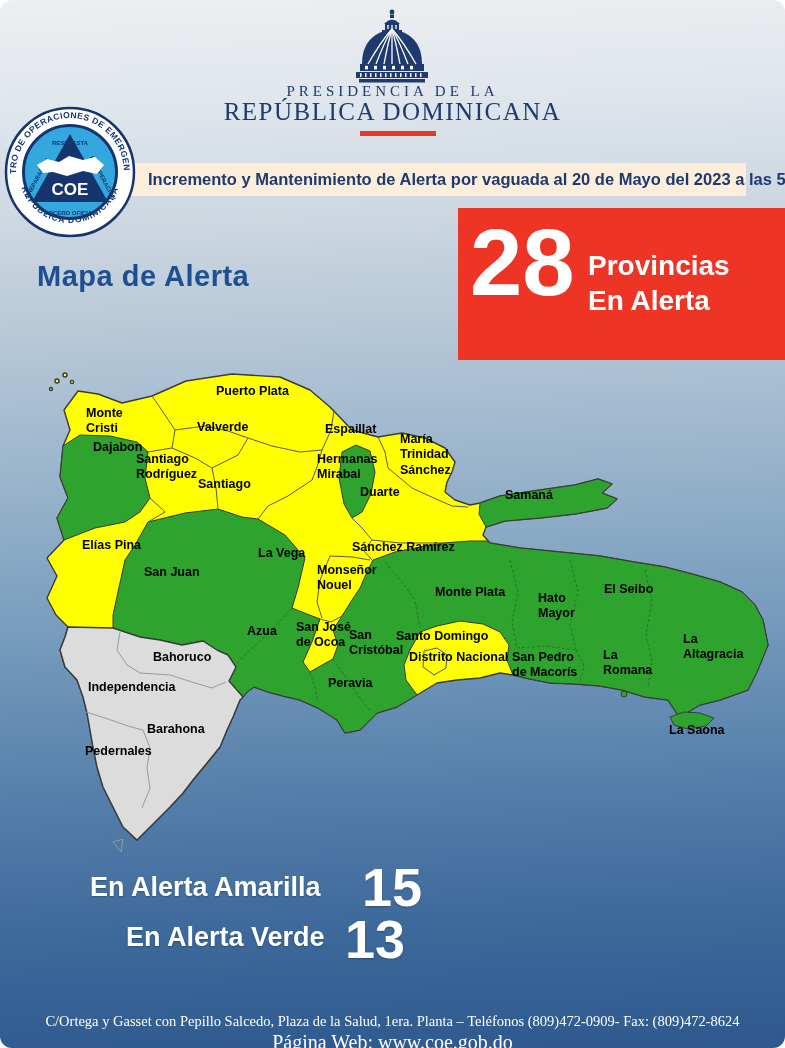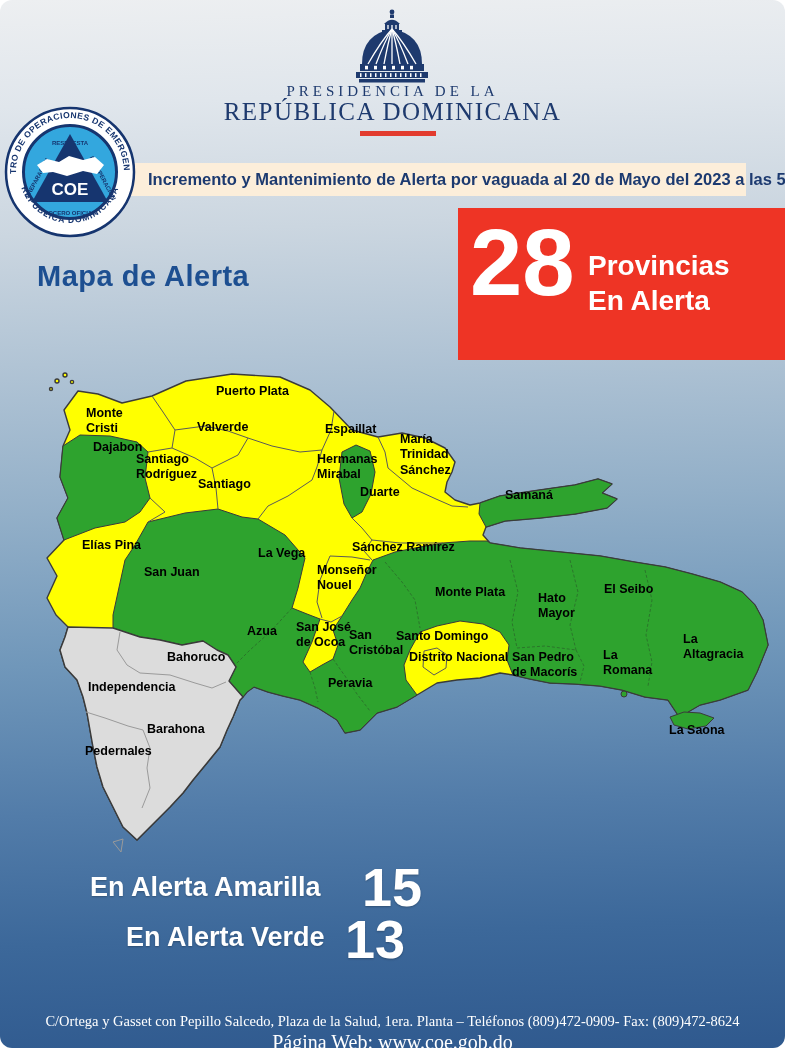--- a/index.html
+++ b/index.html
@@ -257,21 +257,21 @@
       <div class="map-label" style="left: 396px; top: 629px;">Santo Domingo</div>
       <div class="map-label" style="left: 409px; top: 650px;">Distrito Nacional</div>
       <div class="map-label" style="left: 512px; top: 650px;">San Pedro
 de Macorís</div>
       <div class="map-label" style="left: 603px; top: 648px;">La
 Romana</div>
       <div class="map-label" style="left: 683px; top: 632px;">La
 Altagracia</div>
       <div class="map-label" style="left: 669px; top: 723px;">La Saona</div>
       <div class="map-label" style="left: 328px; top: 676px;">Peravia</div>
-      <div class="map-label" style="left: 149px; top: 650px; padding-left: 18px;">Bahoruco</div>
+      <div class="map-label" style="left: 135px; top: 650px; padding-left: 18px;">Bahoruco</div>
       <div class="map-label" style="left: 88px; top: 680px;">Independencia</div>
       <div class="map-label" style="left: 147px; top: 722px;">Barahona</div>
       <div class="map-label" style="left: 85px; top: 744px;">Pedernales</div>
     </div>
 
   <div class="abs legend-label" style="left:90px;top:872px;">En Alerta Amarilla</div>
   <div class="abs legend-value" style="left:362px;top:860px;">15</div>
   <div class="abs legend-label" style="left:90px;top:922px;margin-left:36px;">En Alerta Verde</div>
   <div class="abs legend-value" style="left:345px;top:912px;">13</div>
 

